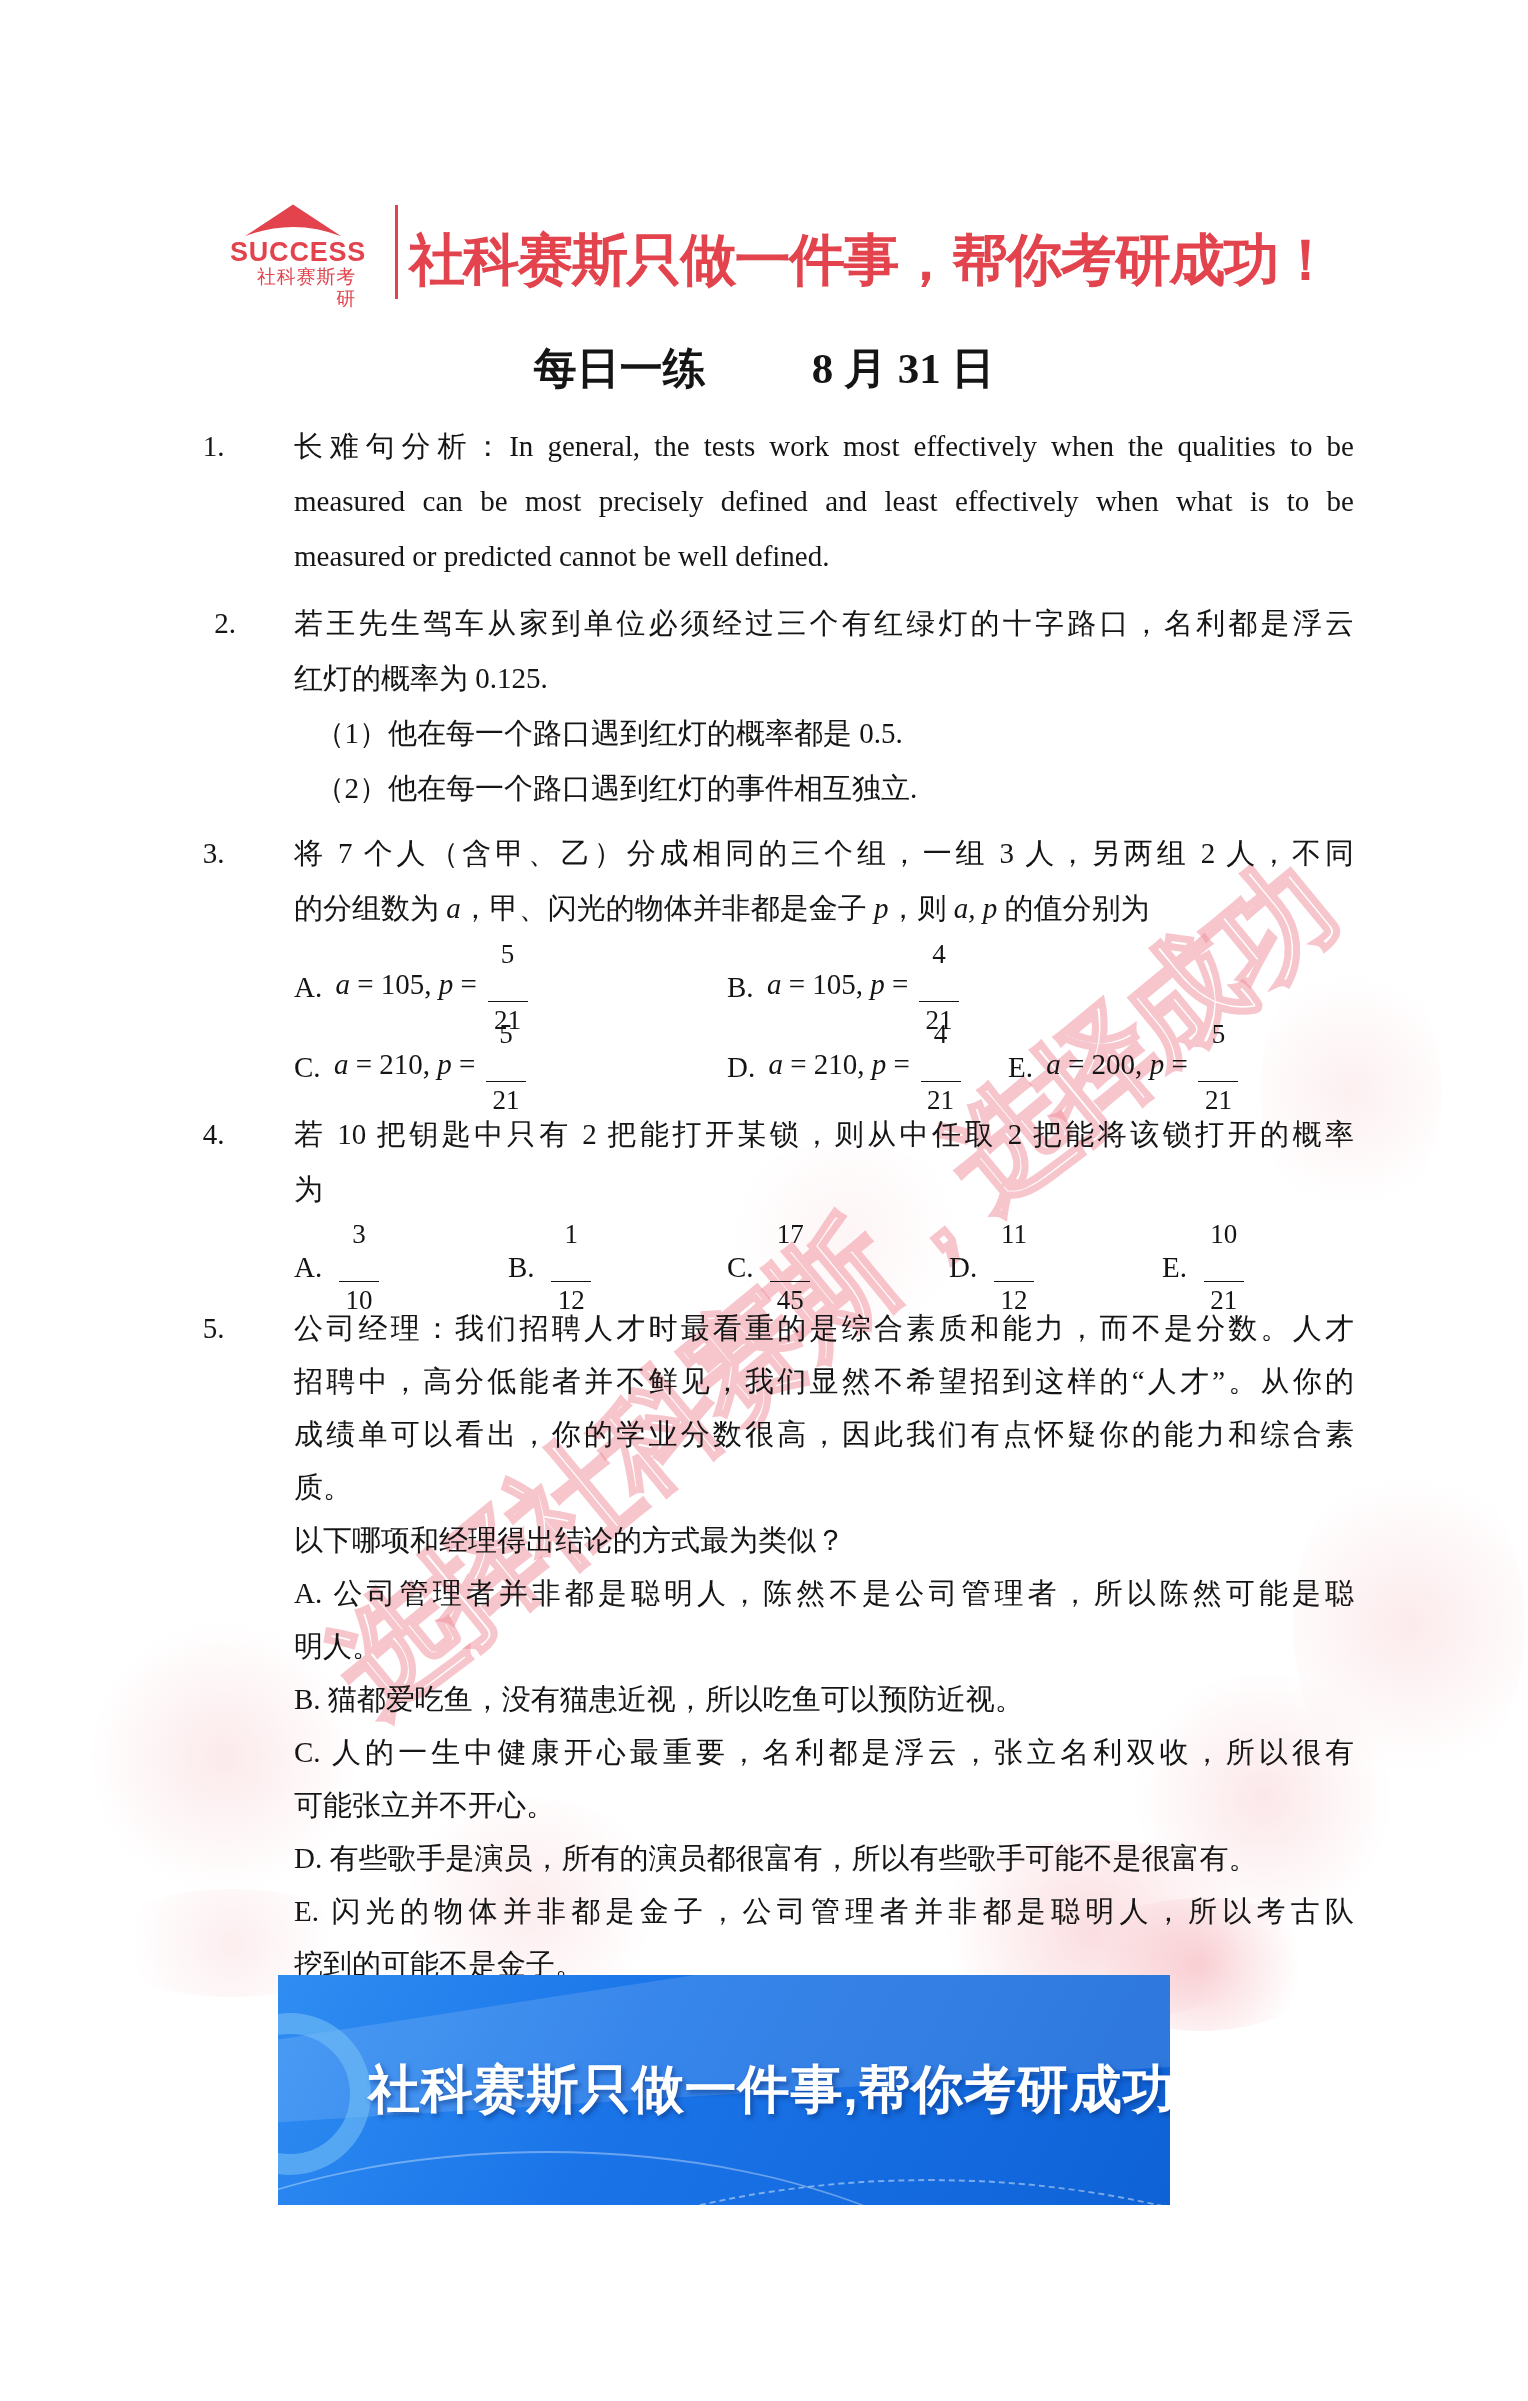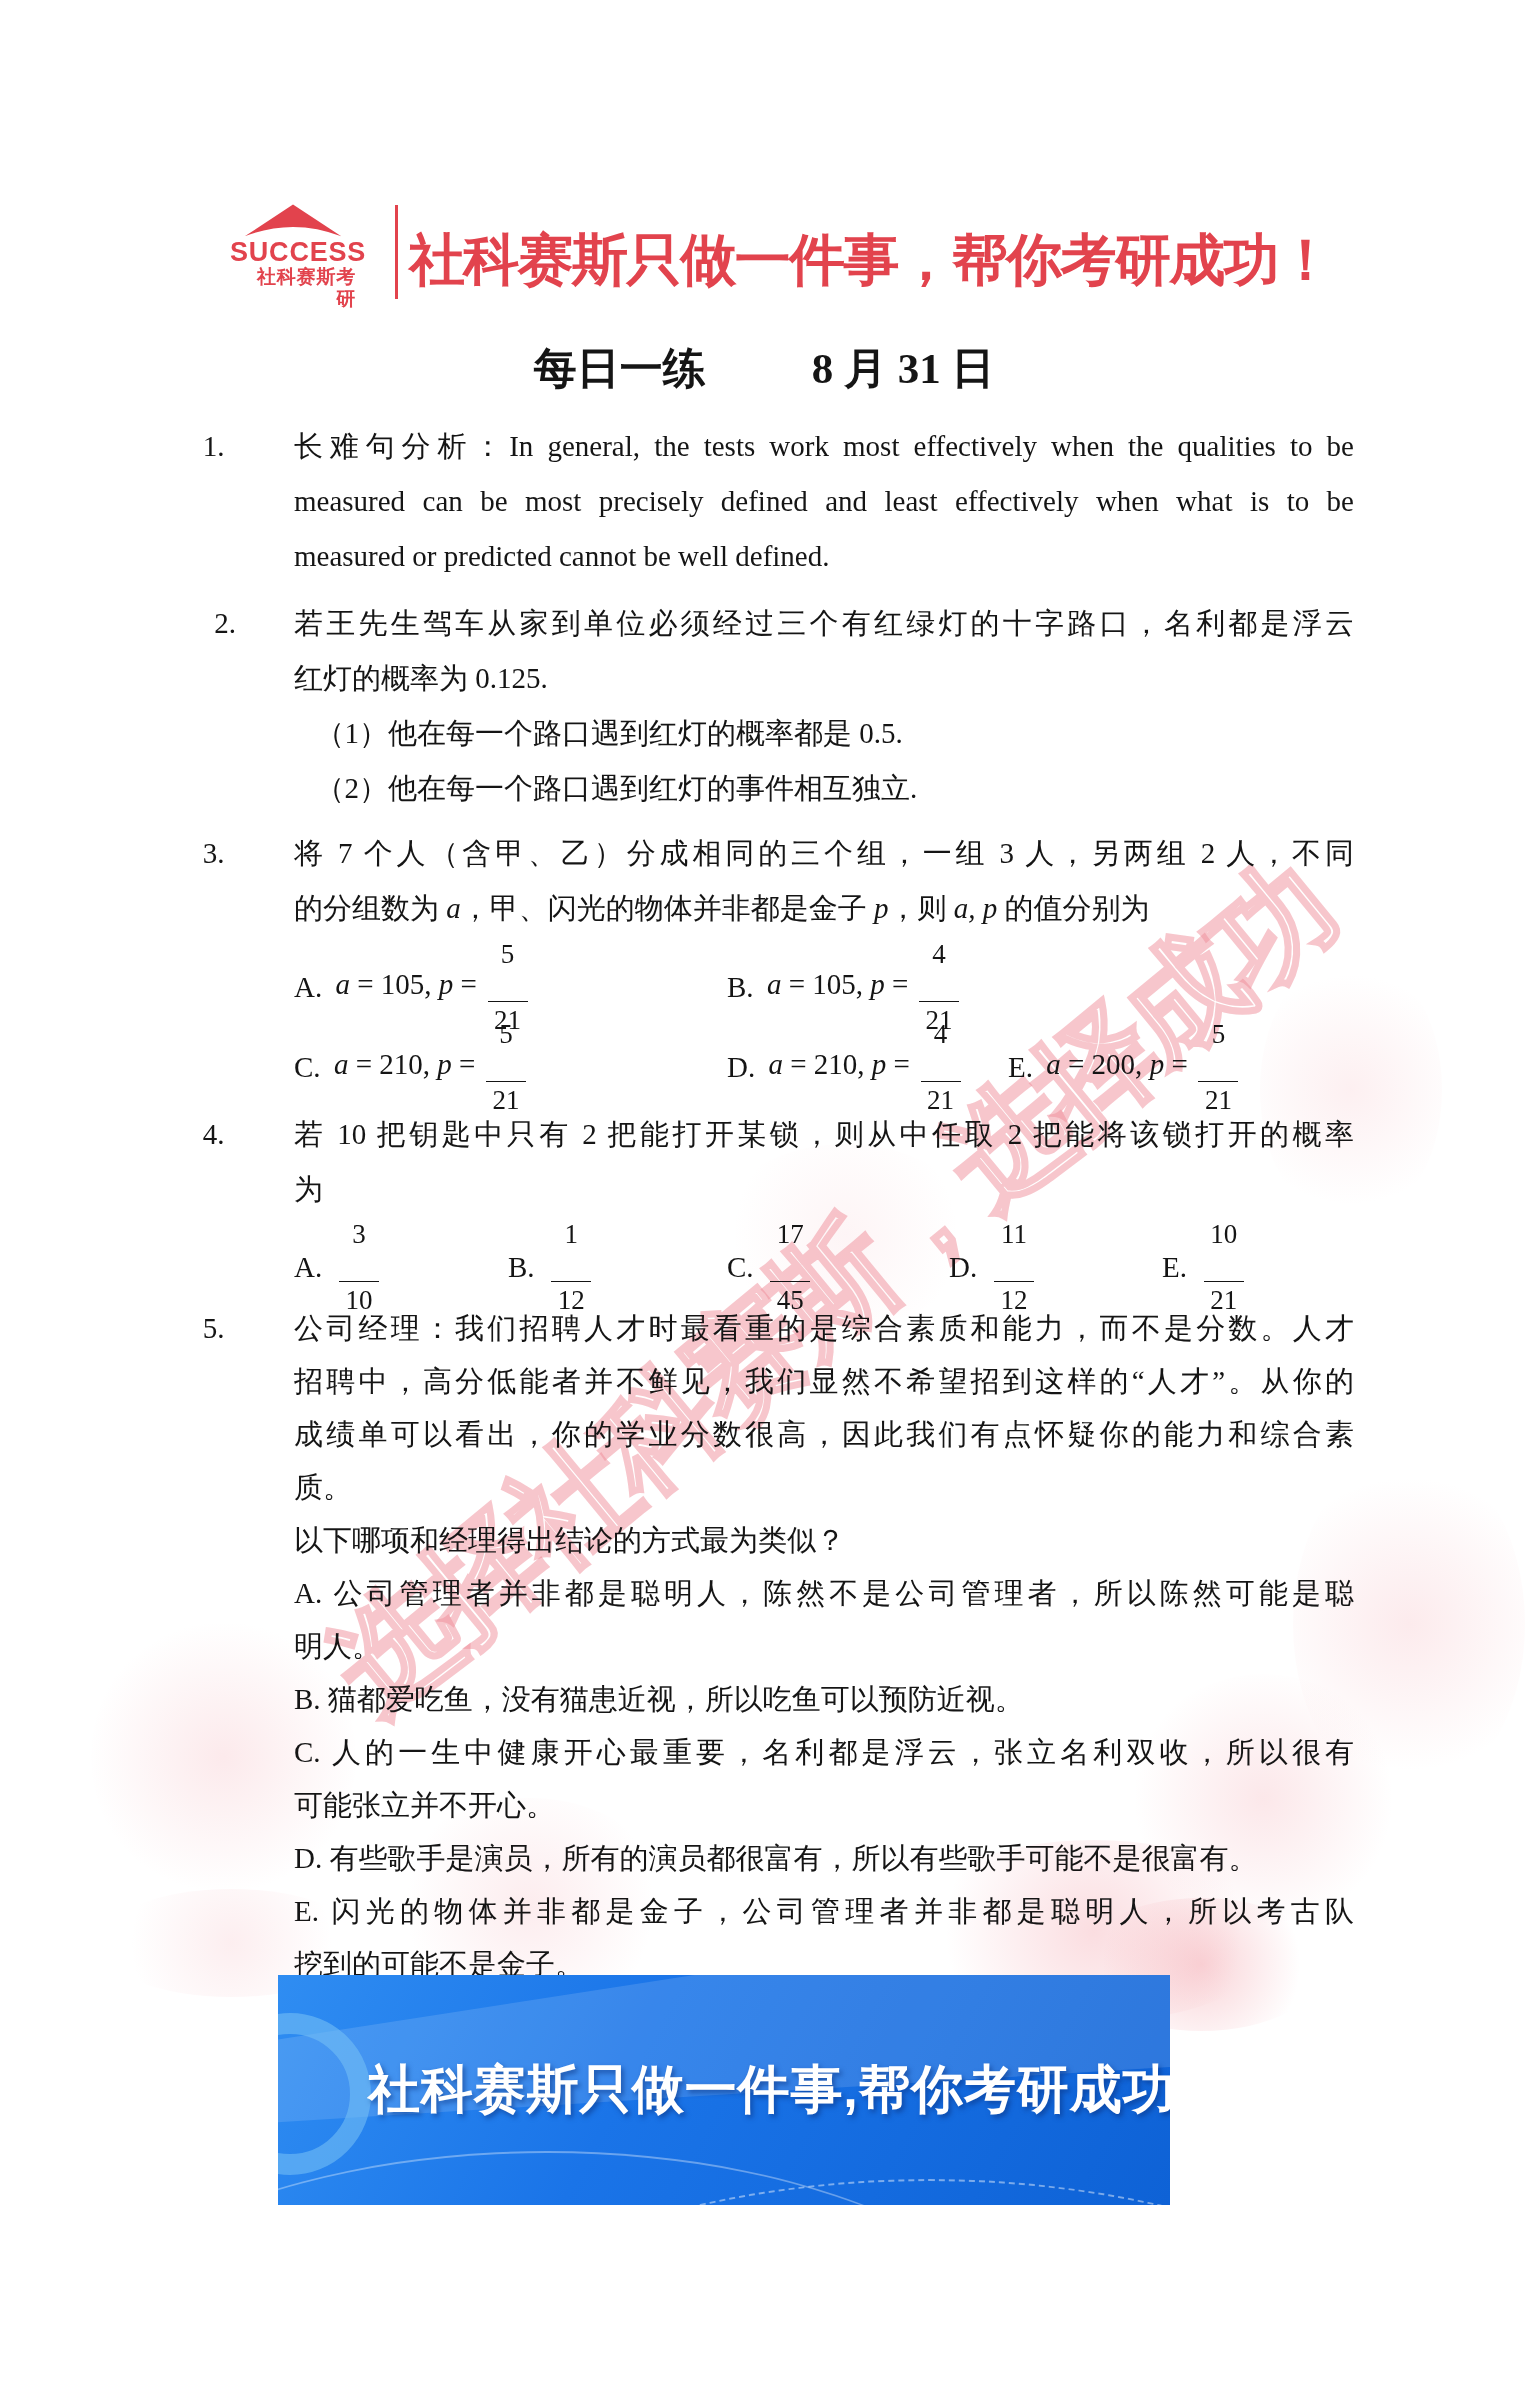--- a/index.html
+++ b/index.html
@@ -14,21 +14,21 @@
      transform-origin:0 100%;transform:rotate(-39.5deg);
      font-family:"Liberation Sans","DejaVu Sans",sans-serif;font-weight:700;
      font-size:120px;line-height:124px;letter-spacing:-6.6px;white-space:nowrap;
      color:transparent;-webkit-text-stroke:3.3px rgba(240,142,154,.5);z-index:2;}
 
   
   .logo{position:absolute;left:230px;top:202px;width:126px;text-align:right;z-index:3;}
   .logo svg{display:block;margin:0 auto;}
   .logo-brand{font-family:"Liberation Sans","DejaVu Sans",sans-serif;font-weight:800;
      font-size:27px;line-height:28px;color:#E2434D;letter-spacing:0.8px;}
-  .logo-sub{font-family:"Liberation Sans","DejaVu Sans",sans-serif;font-weight:700;
+  .logo-sub{font-family:"Liberation Sans","DejaVu Sans",sans-serif;font-weight:400;
      font-size:19px;line-height:21.5px;color:#E2434D;letter-spacing:0.8px;margin-left:13px;}
   .hdr-divider{position:absolute;left:395px;top:205px;width:2.5px;height:94px;background:#E2434D;z-index:3;}
   .slogan{position:absolute;left:409px;top:228px;z-index:3;white-space:nowrap;
      font-family:"Liberation Sans","DejaVu Sans",sans-serif;font-weight:900;
      font-size:56px;line-height:63px;letter-spacing:-1.7px;color:#E2434D;}
 
   
   .title-row{position:absolute;left:0;top:340px;width:1528px;display:flex;justify-content:center;
      gap:106px;font-weight:700;font-size:43px;z-index:3;}
 

